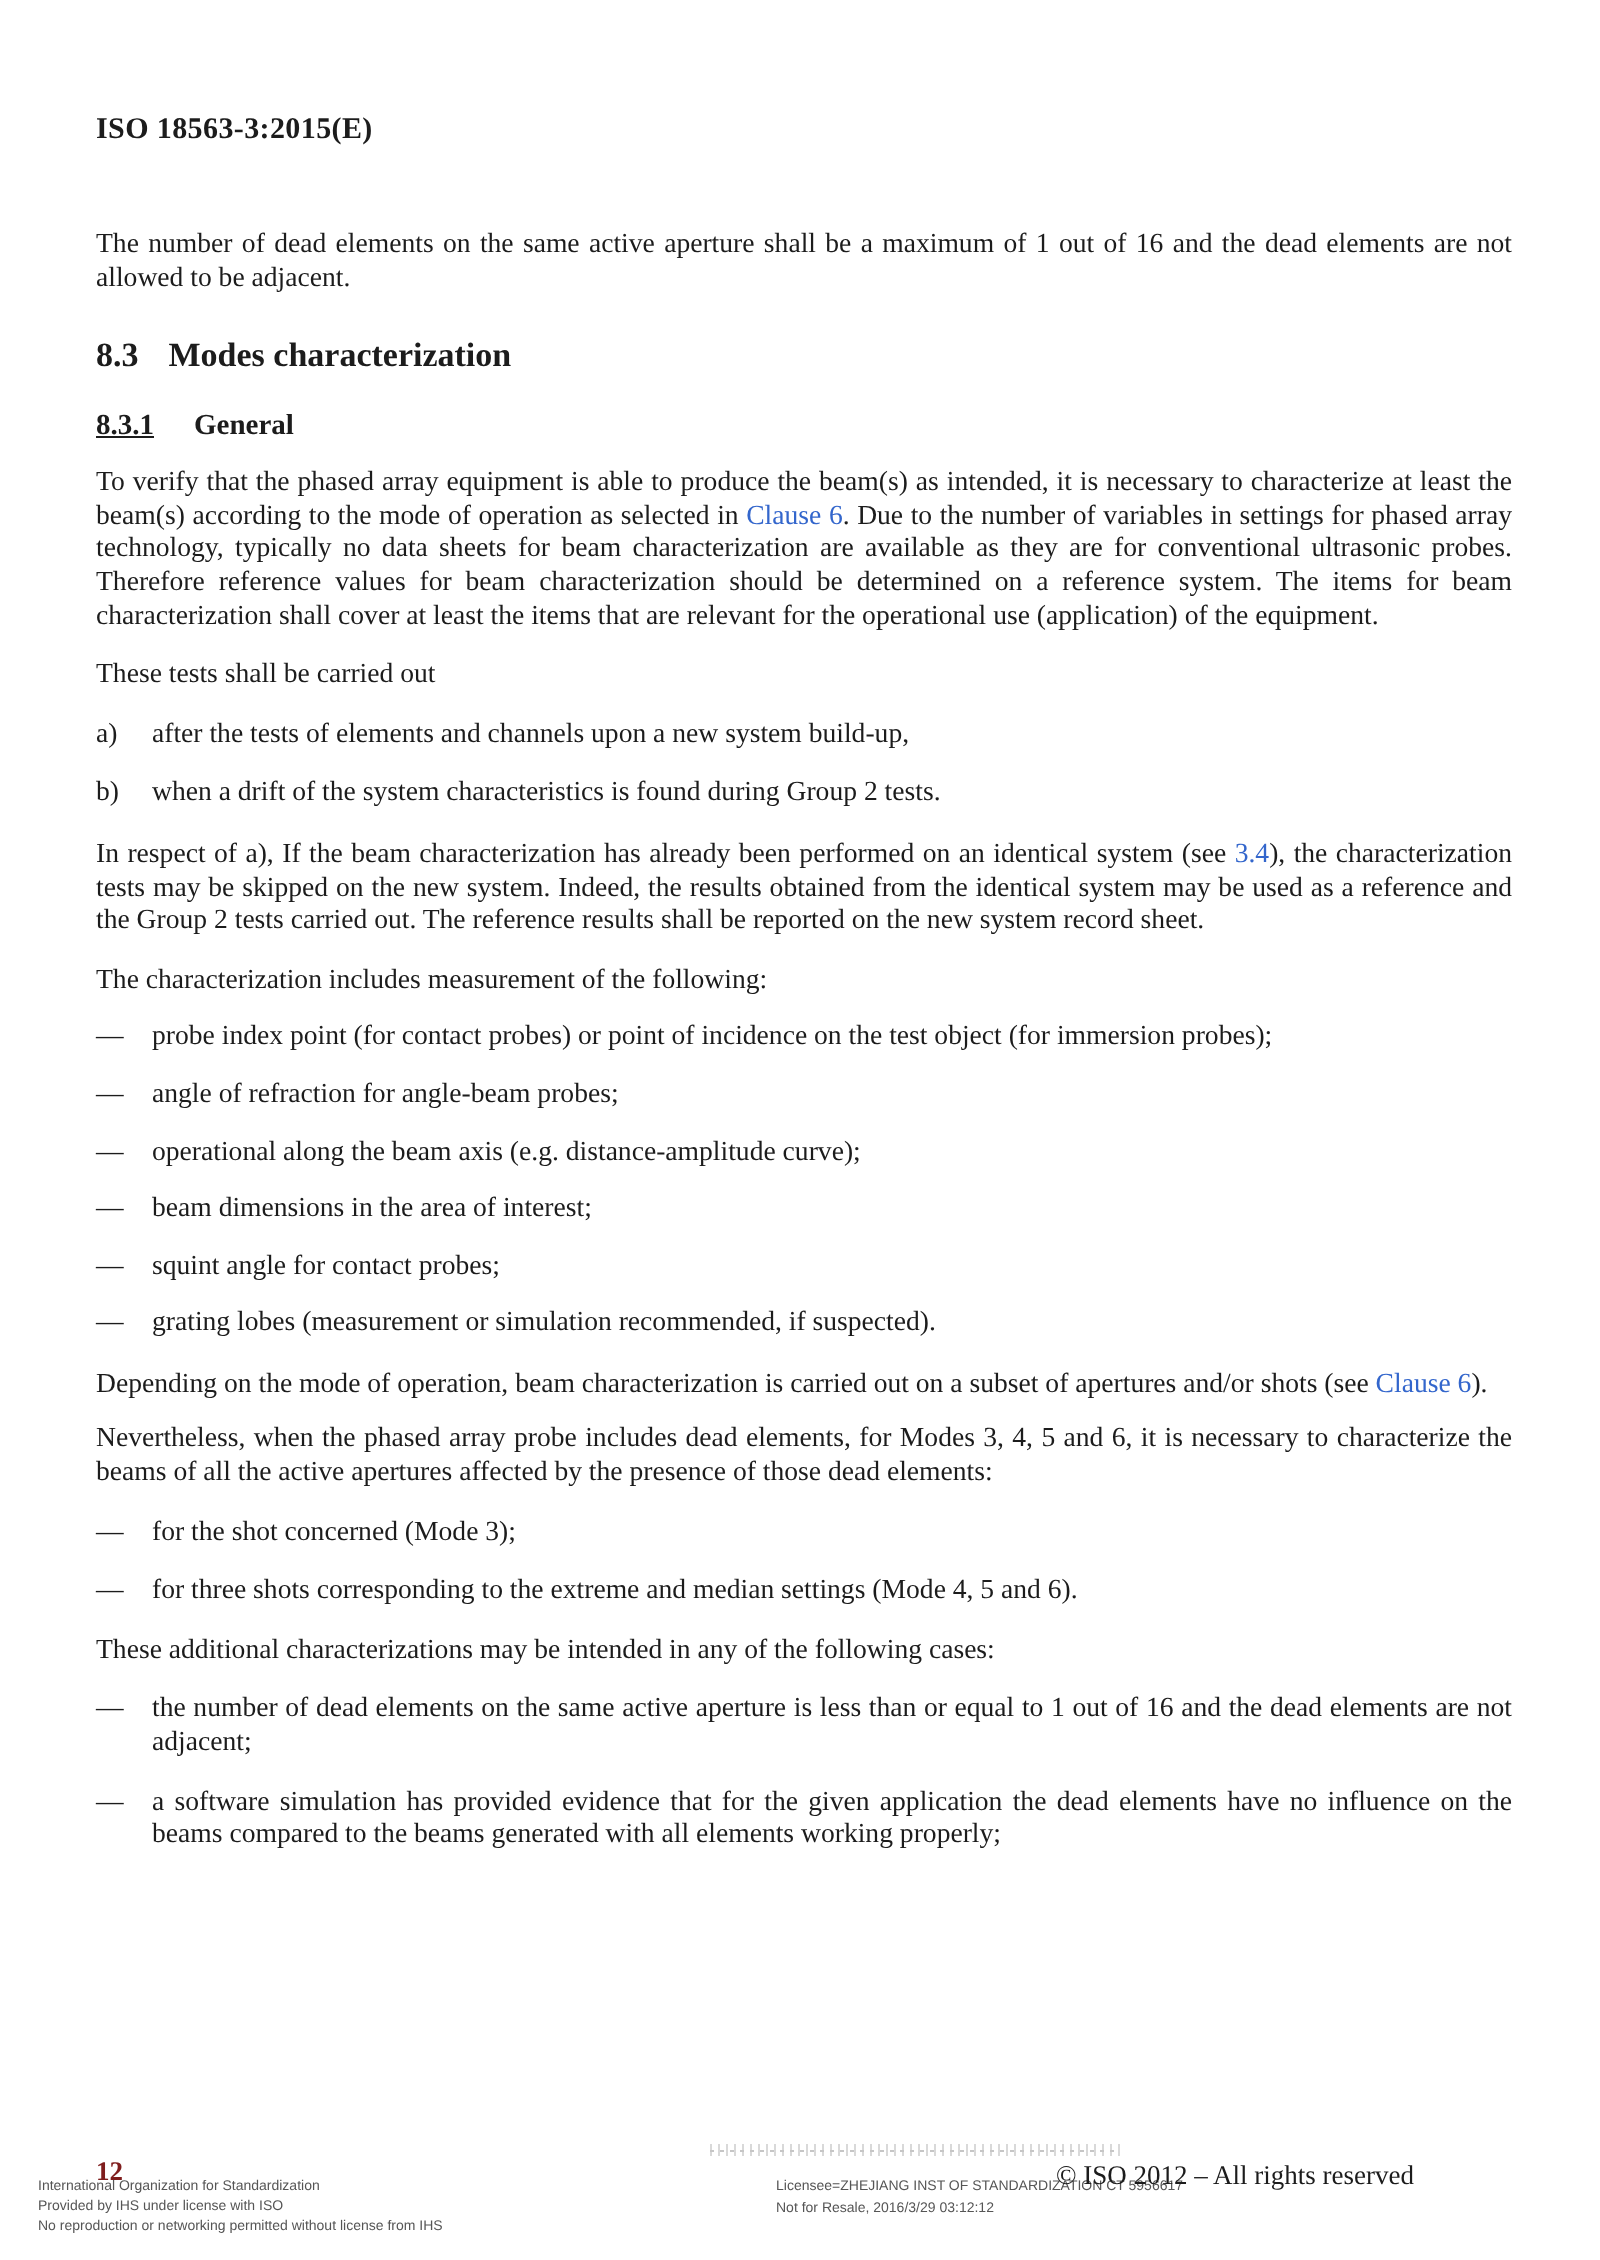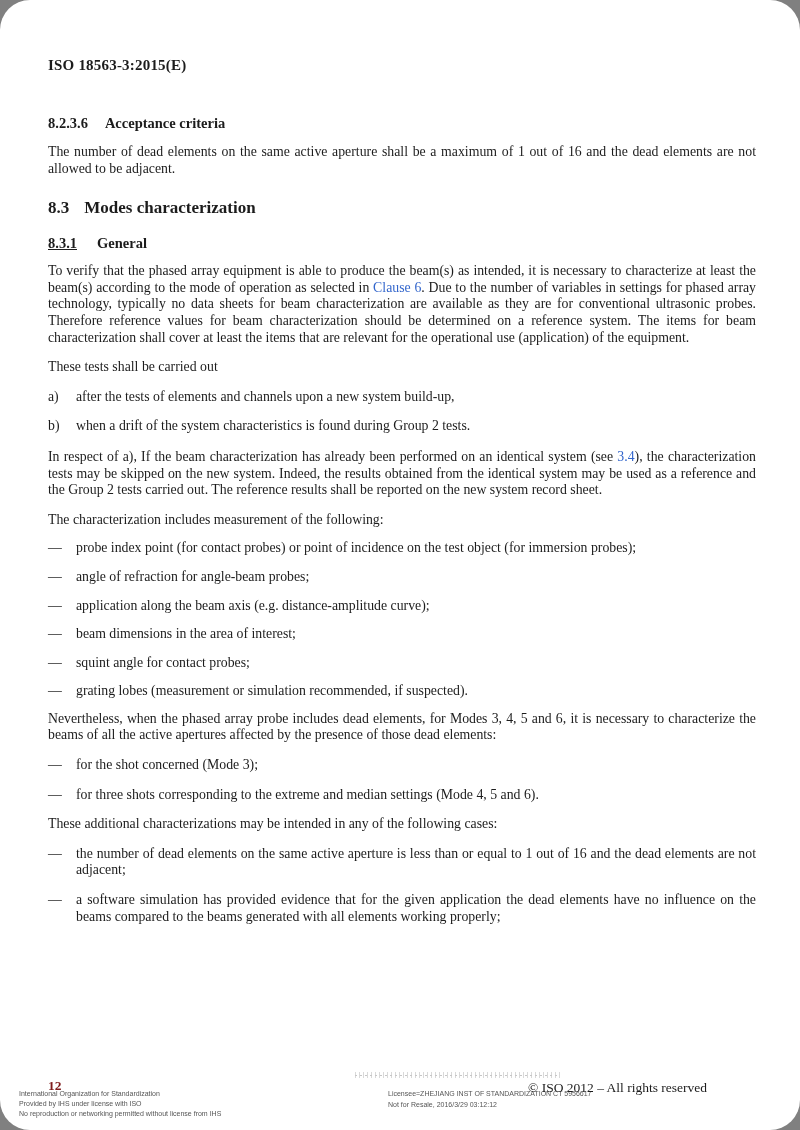--- a/index.html
+++ b/index.html
@@ -6,21 +6,20 @@
   html, body { background: #808080; }
   .page {
     position: relative;
     width: 800px;
     height: 1130px;
     margin: 0 auto;
     background: #ffffff;
     font-family: "Liberation Serif", "DejaVu Serif", serif;
     color: #1c1c1c;
     overflow: hidden;
-    border-radius: 30px;
   }
   .content {
     position: absolute;
     top: 57px;
     left: 48px;
     width: 708px;
   }
   .doc-code {
     font-size: 15px;
     font-weight: bold;
@@ -108,23 +107,20 @@
 </style>
 </head>
 <body>
 
 <div class="page">
 
   <div class="content">
 
     <div class="doc-code">ISO 18563-3:2015(E)</div>
 
-    <h3 class="sec" style="margin-top:41px;">
-      <span class="h-num-8236">8.2.3.6</span><span>Acceptance criteria</span>
-    </h3>
 
     <p class="para" style="margin-top:12px;">The number of dead elements on the same active aperture shall be a maximum of 1 out of 16 and the dead elements are not allowed to be adjacent.</p>
 
     <h2 class="sec">
       <span class="h-num-83">8.3</span><span>Modes characterization</span>
     </h2>
 
     <h3 class="sec" style="margin-top:17px;">
       <span class="h-num-831">8.3.1</span><span>General</span>
     </h3>
@@ -149,35 +145,36 @@
     <div class="li tight">
       <span class="li-marker">—</span>
       <span class="li-text">probe index point (for contact probes) or point of incidence on the test object (for immersion probes);</span>
     </div>
     <div class="li tight">
       <span class="li-marker">—</span>
       <span class="li-text">angle of refraction for angle-beam probes;</span>
     </div>
     <div class="li tight">
       <span class="li-marker">—</span>
-      <span class="li-text">application along the beam axis (e.g. distance-amplitude curve);</span>
+      <span class="li-text">operational along the beam axis (e.g. distance-amplitude curve);</span>
     </div>
     <div class="li tight">
       <span class="li-marker">—</span>
       <span class="li-text">beam dimensions in the area of interest;</span>
     </div>
     <div class="li tight">
       <span class="li-marker">—</span>
       <span class="li-text">squint angle for contact probes;</span>
     </div>
     <div class="li tight">
       <span class="li-marker">—</span>
       <span class="li-text">grating lobes (measurement or simulation recommended, if suspected).</span>
     </div>
 
+    <p class="para" style="margin-top:14px;"><span>Depending on the mode of operation, beam characterization is carried out on a subset of apertures and/or shots (see </span><a class="xlink">Clause 6</a><span>).</span></p>
 
     <p class="para" style="margin-top:11px;">Nevertheless, when the phased array probe includes dead elements, for Modes 3, 4, 5 and 6, it is necessary to characterize the beams of all the active apertures affected by the presence of those dead elements:</p>
 
     <div class="li">
       <span class="li-marker">—</span>
       <span class="li-text">for the shot concerned (Mode 3);</span>
     </div>
     <div class="li">
       <span class="li-marker">—</span>
       <span class="li-text">for three shots corresponding to the extreme and median settings (Mode 4, 5 and 6).</span>

